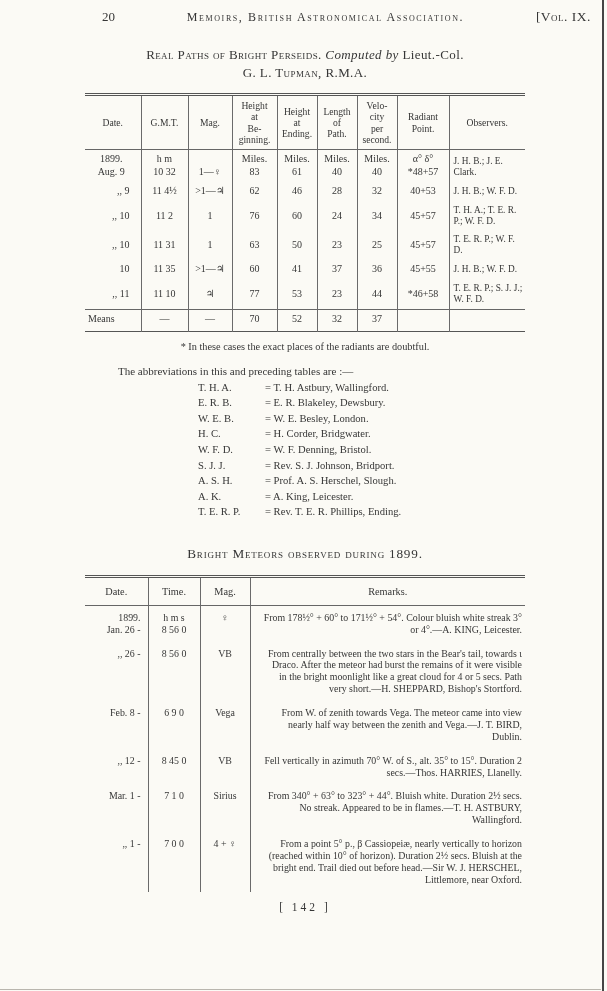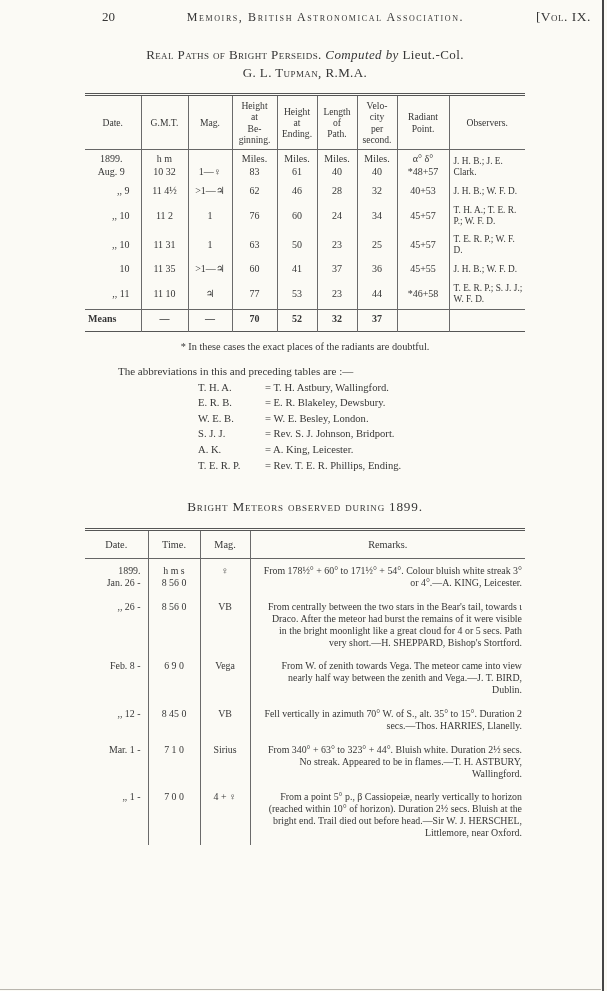--- a/index.html
+++ b/index.html
@@ -29,21 +29,21 @@
   th, td { font-weight:normal; vertical-align:middle; white-space:pre-line; }
   th + th, td + td { border-left:1px solid #6a6a6a; }
 
   .t1 { margin-top:12px; border-top:3px double #555; border-bottom:1px solid #555; }
   .t1 th { font-size:9.6px; line-height:1.18; text-align:center; padding:4px 1px; border-bottom:1px solid #666; }
   .t1 td { font-size:10px; line-height:1.25; text-align:center; padding:3px 1px 4px; }
   .t1 td.date { text-align:right; padding-right:11px; }
   .t1 tr.first td.date { text-align:center; padding-right:4px; }
   .t1 tr.first td { vertical-align:bottom; }
   .t1 td.obs { font-size:9.3px; text-align:left; padding-left:4px; padding-right:2px; line-height:1.2; }
-  .t1 tr.means td { border-top:1px solid #666; padding:3px 1px 5px;font-weight:bold; }
+  .t1 tr.means td { border-top:1px solid #666; padding:3px 1px 5px; }
   .t1 tr.means td.date { text-align:left; padding-left:3px; }
 
   .footnote { margin-top:9px; text-align:center; font-size:10.3px; }
   .abbr-intro { margin-top:13px; font-size:11px; padding-left:33px; }
   .abbr-list { margin-top:3px; padding-left:113px; font-size:10.6px; line-height:1.47; }
   .abbr-row { display:flex; }
   .abbr-key { width:67px; }
 
   .title2 { margin-top:26px; text-align:center; font-size:13.2px; letter-spacing:0.8px; }
 
@@ -210,22 +210,34 @@
       </div>
     <div class="abbr-row">
         <span class="abbr-key">E. R. B.</span>
         <span>= E. R. Blakeley, Dewsbury.</span>
       </div>
     <div class="abbr-row">
         <span class="abbr-key">W. E. B.</span>
         <span>= W. E. Besley, London.</span>
       </div>
     <div class="abbr-row">
+        <span class="abbr-key">H. C.</span>
+        <span>= H. Corder, Bridgwater.</span>
+      </div>
+    <div class="abbr-row">
+        <span class="abbr-key">W. F. D.</span>
+        <span>= W. F. Denning, Bristol.</span>
+      </div>
+    <div class="abbr-row">
         <span class="abbr-key">S. J. J.</span>
         <span>= Rev. S. J. Johnson, Bridport.</span>
+      </div>
+    <div class="abbr-row">
+        <span class="abbr-key">A. S. H.</span>
+        <span>= Prof. A. S. Herschel, Slough.</span>
       </div>
     <div class="abbr-row">
         <span class="abbr-key">A. K.</span>
         <span>= A. King, Leicester.</span>
       </div>
     <div class="abbr-row">
         <span class="abbr-key">T. E. R. P.</span>
         <span>= Rev. T. E. R. Phillips, Ending.</span>
       </div>
   </div>
@@ -280,14 +292,15 @@
     </tr>
     <tr>
       <td class="date">,,  1 -</td>
       <td class="time">7  0  0</td>
       <td class="mag">4 + ♀</td>
       <td class="remarks">From a point 5° p., β Cassiopeiæ, nearly vertically to horizon (reached within 10° of horizon). Duration 2½ secs. Bluish at the bright end. Trail died out before head.—Sir W. J. HERSCHEL, Littlemore, near Oxford.</td>
     </tr>
   </tbody>
     </table>
 
+  <div class="pfooter">[ 142 ]</div>
 
 </div>
 
 </body></html>

